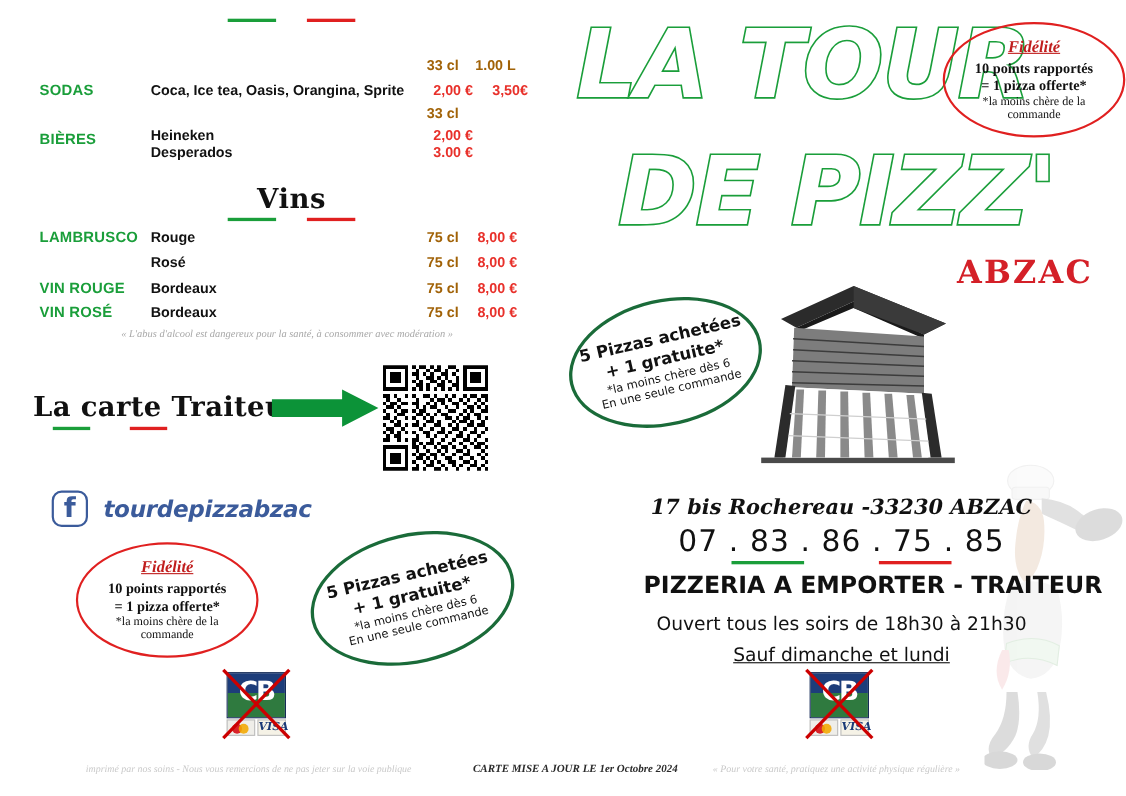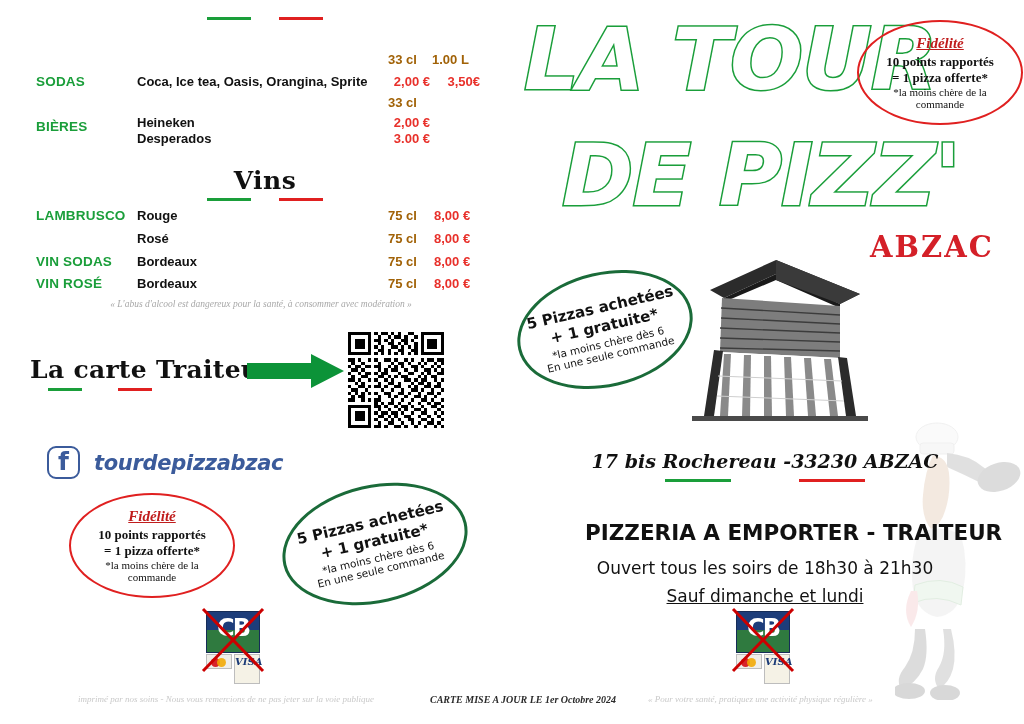--- a/index.html
+++ b/index.html
@@ -271,21 +271,21 @@
     box-sizing: border-box;
   }
   .pay .mc::before, .pay .mc::after {
     content: ""; position: absolute; top: 3px;
     width: 9px; height: 9px; border-radius: 50%;
   }
   .pay .mc::before { left: 4px; background: #d8232a; }
   .pay .mc::after  { left: 10px; background: #f2a900; opacity: .88; }
   .pay .visa {
     position: absolute; left: 31px; top: 45px;
-    width: 26px; height: 30px;
+    width: 26px; height: 15px;
     background: #f5f2e6;
     border: 1px solid #bdbdbd;
     box-sizing: border-box;
     font-family: "DejaVu Serif", serif;
     font-weight: bold; font-style: italic;
     font-size: 10px; color: #1a3a77;
     text-align: center; line-height: 13px;
   }
   .pay .xcross { position: absolute; left: -4px; top: -4px; width: 68px; height: 70px; }
 
@@ -333,21 +333,21 @@
 
   <div class="abs menu-cat" style="left:36px; top:208px;">LAMBRUSCO</div>
   <div class="abs menu-desc" style="left:137px; top:208px;">Rouge</div>
   <div class="abs menu-vol" style="left:388px; top:208px; width:42px;">75 cl</div>
   <div class="abs menu-price" style="left:434px; top:208px; width:52px; text-align:left;">8,00 €</div>
 
   <div class="abs menu-desc" style="left:137px; top:231px;">Rosé</div>
   <div class="abs menu-vol" style="left:388px; top:231px; width:42px;">75 cl</div>
   <div class="abs menu-price" style="left:434px; top:231px; width:52px; text-align:left;">8,00 €</div>
 
-  <div class="abs menu-cat" style="left:36px; top:254px;">VIN SODAS</div>
+  <div class="abs menu-cat" style="left:36px; top:254px;">VIN ROUGE</div>
   <div class="abs menu-desc" style="left:137px; top:254px;">Bordeaux</div>
   <div class="abs menu-vol" style="left:388px; top:254px; width:42px;">75 cl</div>
   <div class="abs menu-price" style="left:434px; top:254px; width:52px; text-align:left;">8,00 €</div>
 
   <div class="abs menu-cat" style="left:36px; top:276px;text-align:right;">VIN ROSÉ</div>
   <div class="abs menu-desc" style="left:137px; top:276px;">Bordeaux</div>
   <div class="abs menu-vol" style="left:388px; top:276px; width:42px;">75 cl</div>
   <div class="abs menu-price" style="left:434px; top:276px; width:52px; text-align:left;">8,00 €</div>
 
   <div class="abs alcohol-note" style="left:36px; top:299px; width:450px;">« L'abus d'alcool est dangereux pour la santé, à consommer avec modération »</div>
@@ -520,20 +520,21 @@
     <path d="M30 214 q4 26 -2 40 q-8 16 -22 20 q-6 -10 4 -22 q10 -14 10 -38 z" fill="#8f8f8f"></path>
     <path d="M56 214 q6 24 2 40 q-4 14 -14 20 q-8 -10 0 -22 q8 -14 4 -38 z" fill="#9a9a9a"></path>
 
     <ellipse cx="14" cy="276" rx="16" ry="8" fill="#7f7f7f"></ellipse>
     <ellipse cx="50" cy="278" rx="15" ry="8" fill="#7f7f7f"></ellipse>
   </svg>
 
   <div class="abs addr" style="left:590px; top:450px; width:350px;">17 bis Rochereau -33230 ABZAC</div>
 
   <div class="abs" style="left:590px; top:477px; width:350px;">
+    <div class="phone">07 . 83 . 86 . 75 . 85</div>
     <div class="phone-rules">
       <span class="rule-green"></span>
       <span class="rule-red"></span>
     </div>
   </div>
 
   <div class="abs tagline" style="left:585px; top:520px; width:360px;">PIZZERIA A EMPORTER - TRAITEUR</div>
   <div class="abs hours" style="left:585px; top:558px; width:360px;">Ouvert tous les soirs de 18h30 à 21h30</div>
   <div class="abs closed" style="left:585px; top:586px; width:360px;">Sauf dimanche et lundi</div>
 

